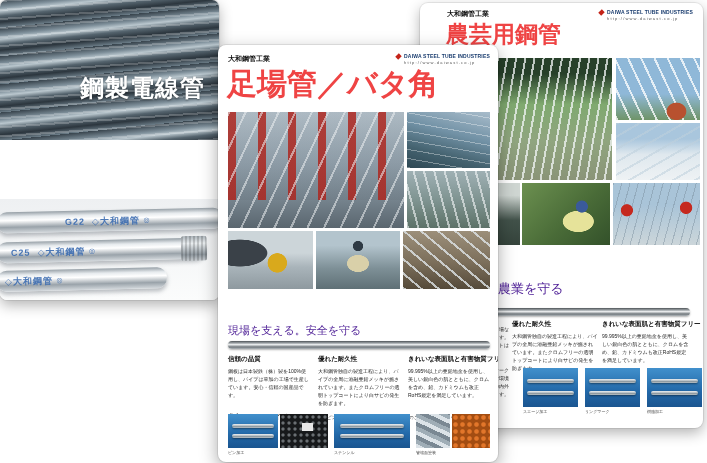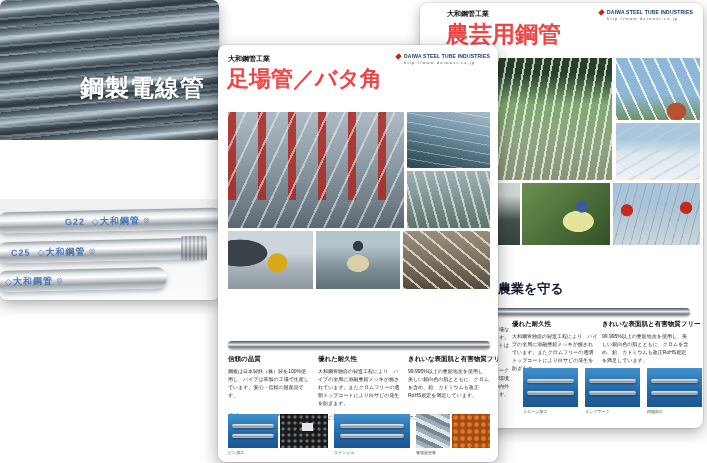--- a/index.html
+++ b/index.html
@@ -91,21 +91,21 @@
       radial-gradient(circle at 68% 38%, #3a5a9a 0 8%, rgba(0,0,0,0) 9%),
       radial-gradient(ellipse at 64% 62%, #e6e39a 0 19%, rgba(0,0,0,0) 20%),
       linear-gradient(135deg,#6c9050 0%,#4a6c38 55%,#33512a 100%);}
   .ph-a-b3{background:
       radial-gradient(circle at 16% 44%, #c5291f 0 7%, rgba(0,0,0,0) 8%),
       radial-gradient(circle at 84% 40%, #c5291f 0 7%, rgba(0,0,0,0) 8%),
       repeating-linear-gradient(105deg, rgba(120,140,155,.45) 0 1px, rgba(0,0,0,0) 1px 8px),
       linear-gradient(180deg,#a9c4d8 0 35%,#ccd6da 100%);}
 
   
-  .headline{position:absolute;font-weight:bold;color:#0f172a;white-space:nowrap;}
+  .headline{position:absolute;font-weight:normal;color:#4c1d95;white-space:nowrap;}
   .divider{position:absolute;height:8px;border-radius:4px;
     background:linear-gradient(180deg,#4e5357 0%,#9aa0a4 25%,#eceeef 45%,#6f767b 75%,#b1b7bb 100%);
     box-shadow:0 1px 2px rgba(0,0,0,.3);}
   .col{position:absolute;}
   .col-h{font-size:6.5px;font-weight:bold;color:#111;margin:0 0 3px 0;white-space:nowrap;}
   .col-b{font-size:5px;line-height:1.6;color:#222;margin:0;}
   .frag{position:absolute;font-size:5px;line-height:1.6;color:#222;text-align:right;white-space:pre-line;}
 
   
   .bluecard{position:relative;background:linear-gradient(180deg,#4190cc 0%,#2268a8 60%,#1a5590 100%);}
@@ -118,21 +118,21 @@
     background-size:6px 6px;}
   .ci-hex::before{content:"";position:absolute;left:46%;top:26%;width:11px;height:8px;background:#e8e8e8;}
   .ci-angle{background:repeating-linear-gradient(25deg,#dce3e8 0 4px,#9fadb6 4px 8px,#7a8893 8px 12px);}
   .ci-orange{background:radial-gradient(circle at 50% 50%, #e2762a 1.7px, #a34d12 2.9px);background-size:7px 7px;}
   .thumb-label{font-size:4px;color:#444;margin-top:2px;white-space:nowrap;}
 
   
   .b-scaffold{left:218px;top:45px;width:280px;height:417px;z-index:3;border-radius:8px;
     box-shadow:0 0 0 1px rgba(0,0,0,.08),0 6px 18px rgba(0,0,0,.35);}
   .b-scaffold .hdr-company{left:10px;top:9px;}
-  .b-scaffold .hdr-title{left:9px;top:19px;font-size:22px;}
+  .b-scaffold .hdr-title{left:9px;top:19px;font-size:30px;}
   .b-scaffold .logo{right:8px;top:8px;}
   .b-scaffold .headline{left:10px;top:278px;font-size:11px;}
   .b-scaffold .divider{left:10px;top:296px;width:262px;}
   .custom-line{position:absolute;left:10px;top:360px;width:264px;white-space:nowrap;}
   .custom-h{font-size:6.5px;font-weight:bold;color:#111;}
   .custom-note{font-size:4.8px;color:#222;margin-left:5px;}
   .custom-row{position:absolute;left:10px;top:369px;display:flex;}
   .ci{flex:0 0 auto;}
   .ci-img{height:34px;}
 
@@ -236,20 +236,21 @@
       <div class="logo-url">http://www.daiwast.co.jp</div>
     </div>
 
     <div class="ph ph-m-large" style="left:10px;top:67px;width:176px;height:116px;"></div>
     <div class="ph ph-m-r1" style="left:189px;top:67px;width:83px;height:56px;"></div>
     <div class="ph ph-m-r2" style="left:189px;top:126px;width:83px;height:57px;"></div>
     <div class="ph ph-m-b1" style="left:10px;top:186px;width:85px;height:58px;"></div>
     <div class="ph ph-m-b2" style="left:98px;top:186px;width:84px;height:58px;"></div>
     <div class="ph ph-m-b3" style="left:185px;top:186px;width:87px;height:58px;"></div>
 
+    <div class="headline">現場を支える。安全を守る</div>
     <div class="divider"></div>
 
     <div class="col" style="left:10px;top:310px;width:82px;">
       <p class="col-h">信頼の品質</p>
       <p class="col-b">鋼板は日本製鉄（株）製を100%使用し、パイプは草加の工場で生産しています。安心・信頼の国産品です。</p>
     </div>
     <div class="col" style="left:100px;top:310px;width:82px;">
       <p class="col-h">優れた耐久性</p>
       <p class="col-b">大和鋼管独自の製造工程により、パイプの全周に溶融亜鉛メッキが施されています。またクロムフリーの透明トップコートにより白サビの発生を防ぎます。</p>
     </div>

